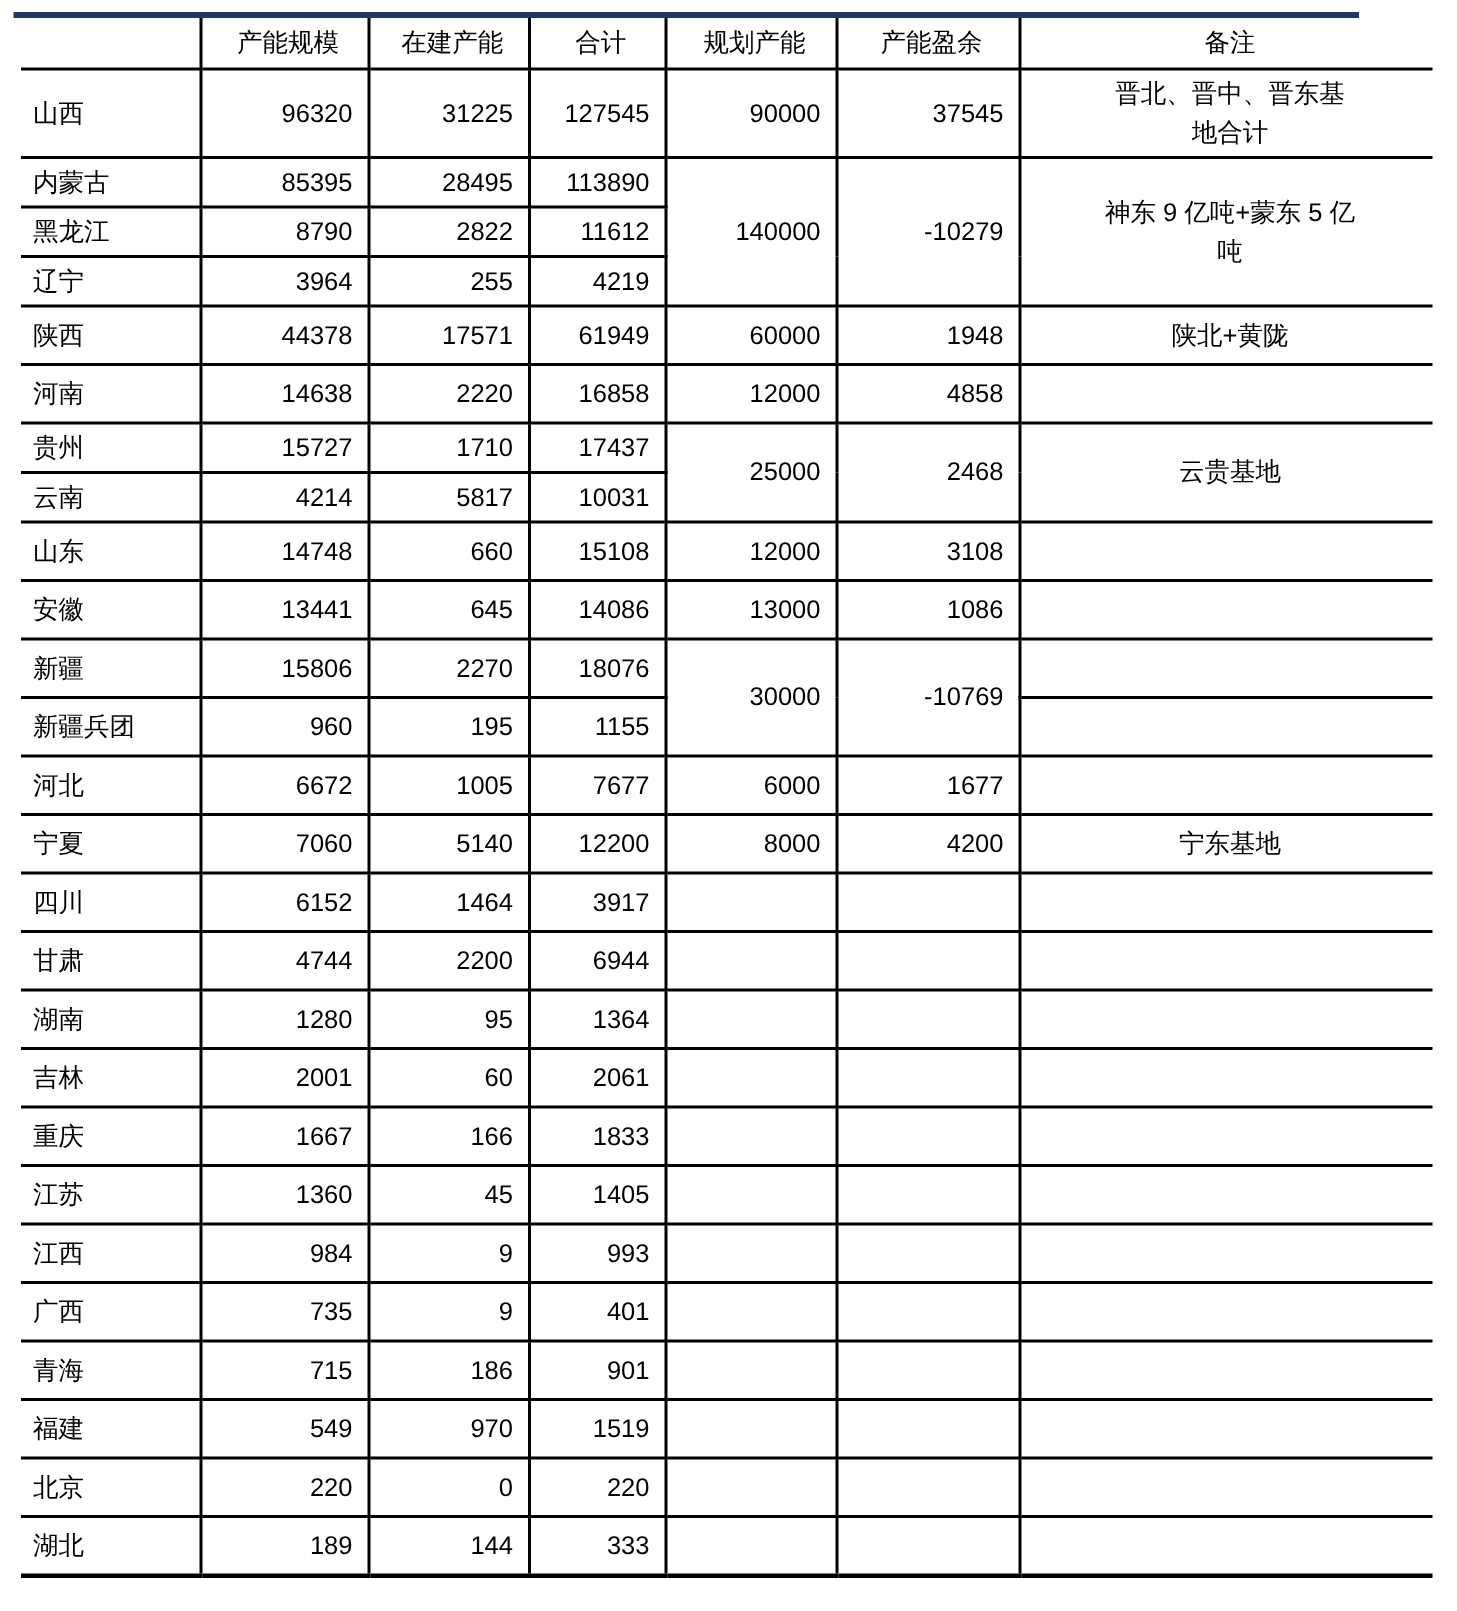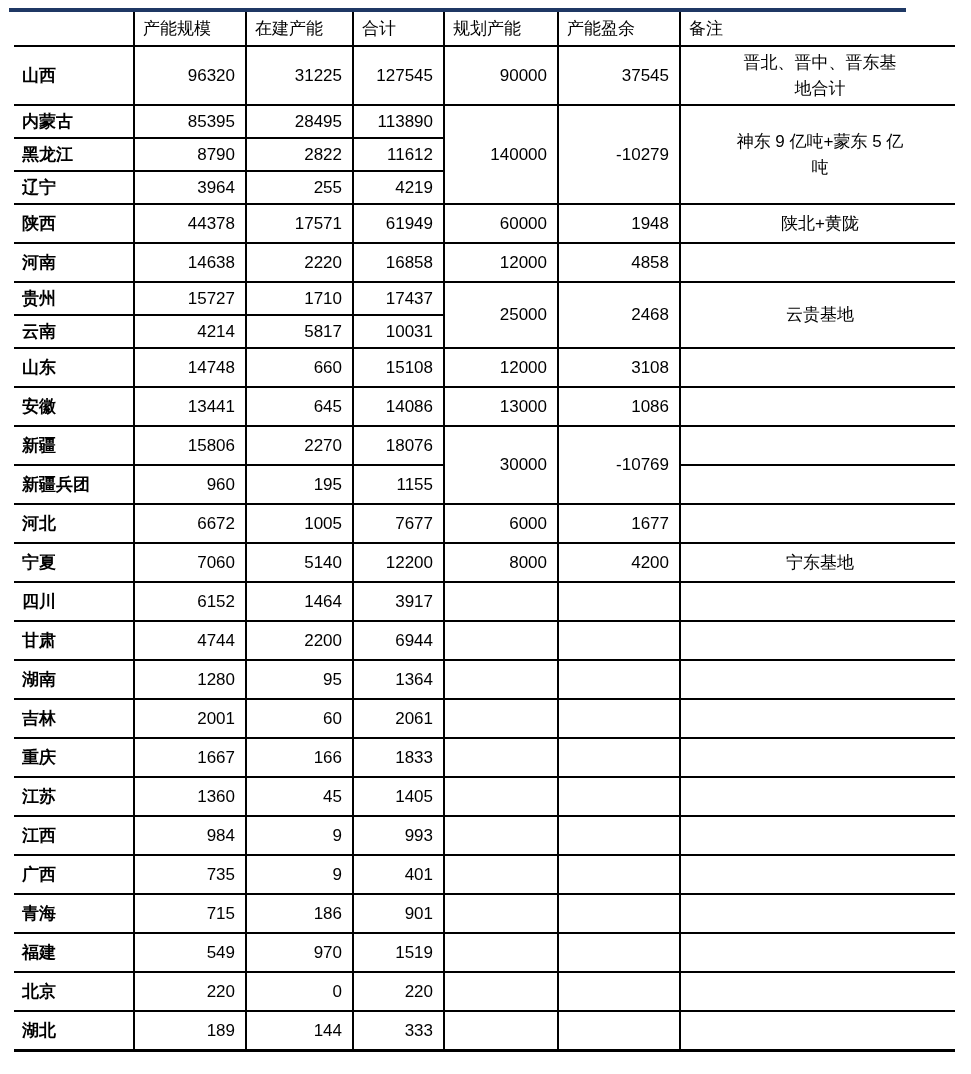--- a/index.html
+++ b/index.html
@@ -31,24 +31,24 @@
   }
   .cap-table th,.cap-table td{
     border:2px solid #000;
     vertical-align:middle;
     overflow:hidden;
   }
   .cap-table thead th{
     border-top:none;
     height:33px;
     font-weight:normal;
-    text-align:left;
+    text-align:center;
     padding:0 4px 0 8px;
   }
-  .cap-table th:first-child,.cap-table td:first-child{border-left:none;font-weight:bold;}
+  .cap-table th:first-child,.cap-table td:first-child{border-left:none;}
   .cap-table th:last-child,.cap-table td:last-child{border-right:none;}
   .cap-table td{height:31px;padding:0;}
   .cap-table td.prov{text-align:left;padding-left:8px;}
   .cap-table td.num{text-align:right;padding-right:10px;}
   .cap-table td.remark{
     text-align:center;
     padding:3px 6px 3px 10px;
     white-space:pre-line;
     line-height:1.5;
   }

